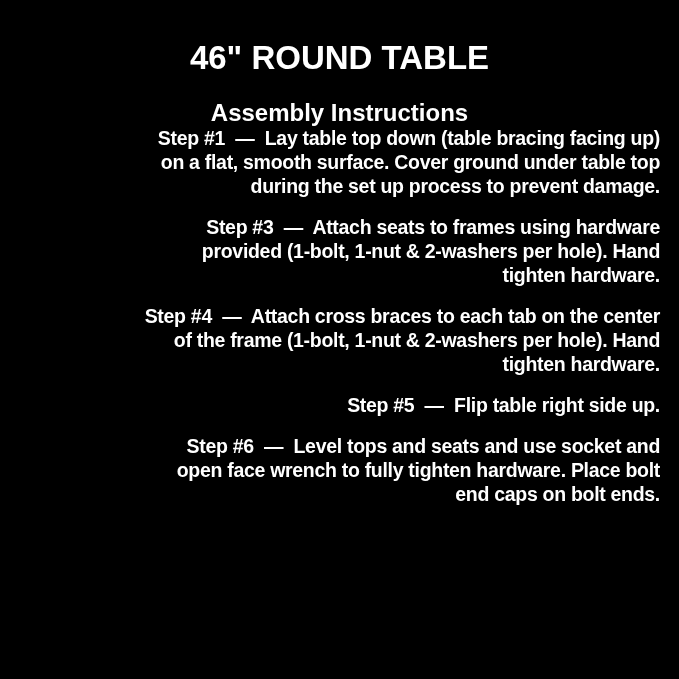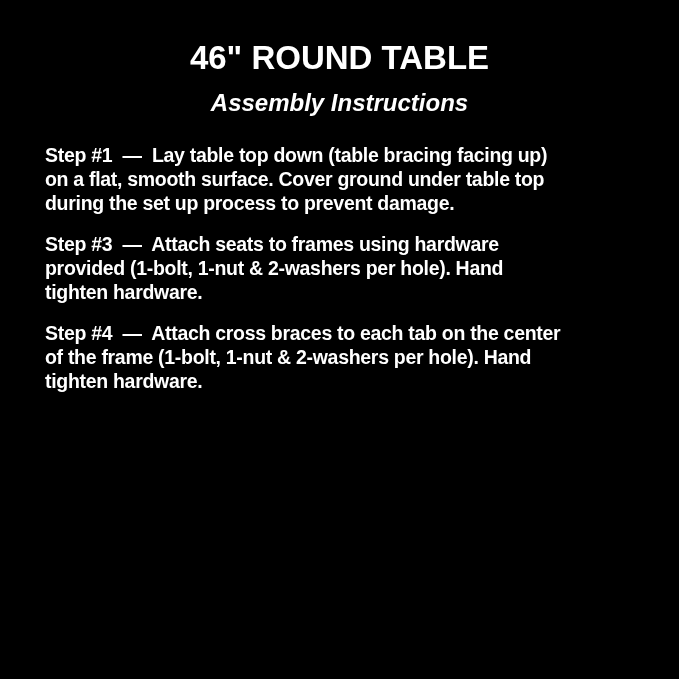--- a/index.html
+++ b/index.html
@@ -25,28 +25,27 @@
     margin-right: -19px;
   }
   .title {
     margin: 0;
     font-size: 33px;
     line-height: 36px;
     letter-spacing: 0px;
     font-weight: bold;
   }
   .subtitle {
-    margin: 13px 0 0 0;
+    margin: 23px 0 0 0;
     font-size: 24px;
     line-height: 27px;
     font-weight: bold;
-    font-style: italic;
   }
   .steps {
-    margin-top: 27px;
+    text-align: right;
   }
   .step {
     margin: 0 0 17px 0;
     font-size: 19.5px;
     line-height: 24px;
     letter-spacing: -0.3px;
     white-space: pre-line; 
     font-weight: bold;
   }
 </style>
@@ -62,14 +61,18 @@
   <div class="steps">
     <p class="step">Step #1&nbsp; —&nbsp; Lay table top down (table bracing facing up)
 on a flat, smooth surface. Cover ground under table top
 during the set up process to prevent damage.</p>
     <p class="step">Step #3&nbsp; —&nbsp; Attach seats to frames using hardware
 provided (1-bolt, 1-nut &amp; 2-washers per hole). Hand
 tighten hardware.</p>
     <p class="step">Step #4&nbsp; —&nbsp; Attach cross braces to each tab on the center
 of the frame (1-bolt, 1-nut &amp; 2-washers per hole). Hand
 tighten hardware.</p>
+    <p class="step">Step #5&nbsp; —&nbsp; Flip table right side up.</p>
+    <p class="step">Step #6&nbsp; —&nbsp; Level tops and seats and use socket and
+open face wrench to fully tighten hardware. Place bolt
+end caps on bolt ends.</p>
   </div>
 </div>
 
 </body></html>

